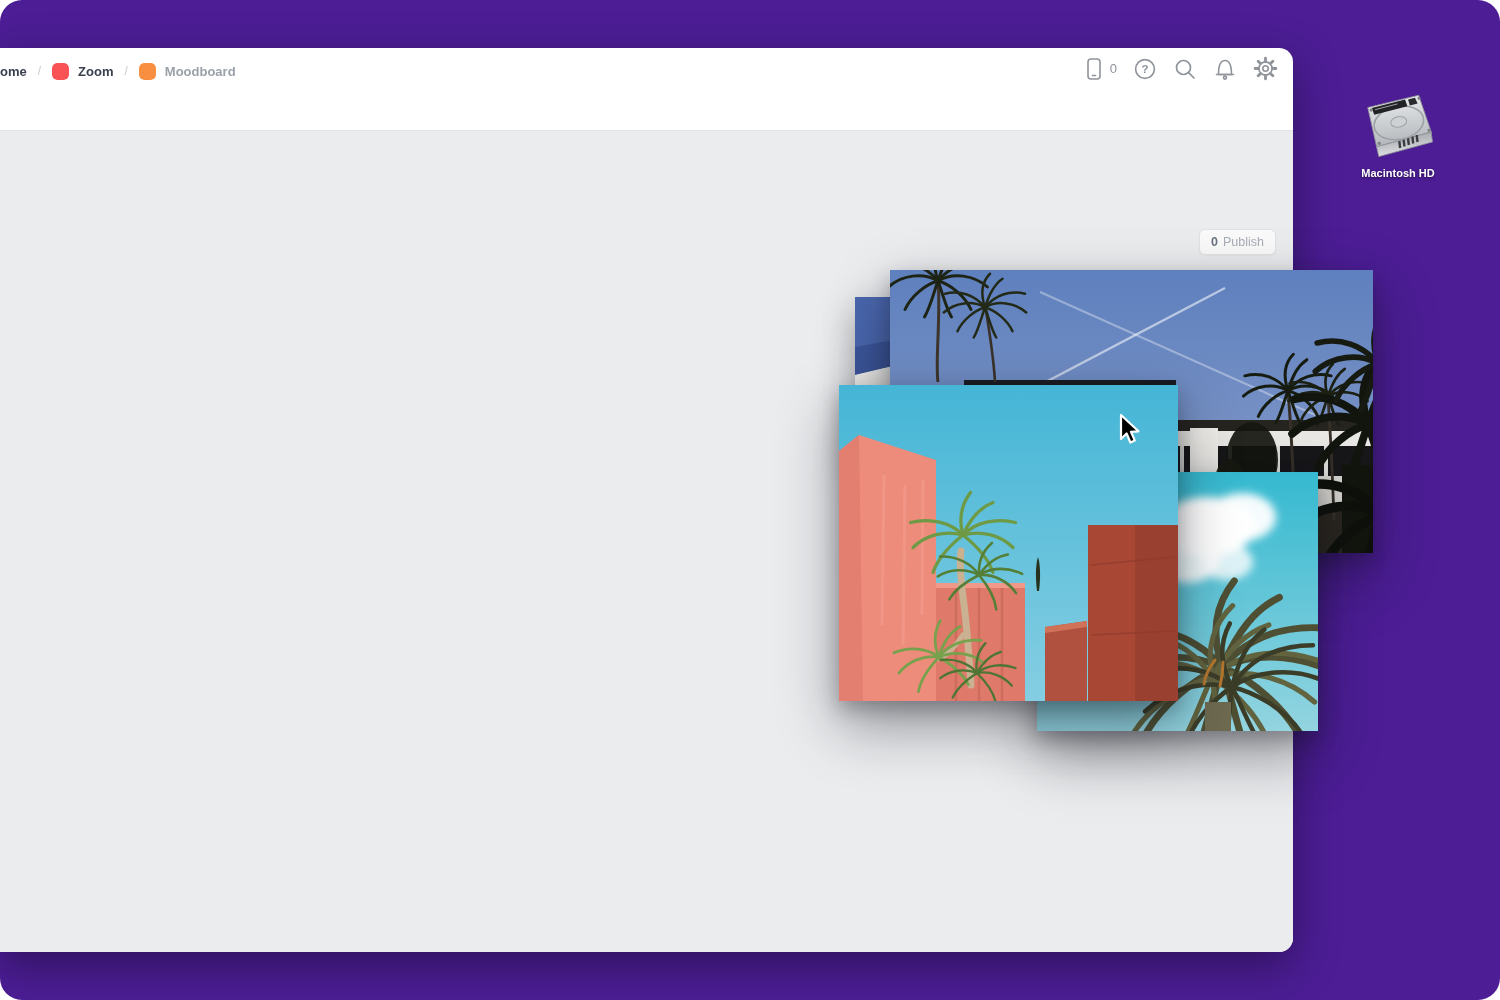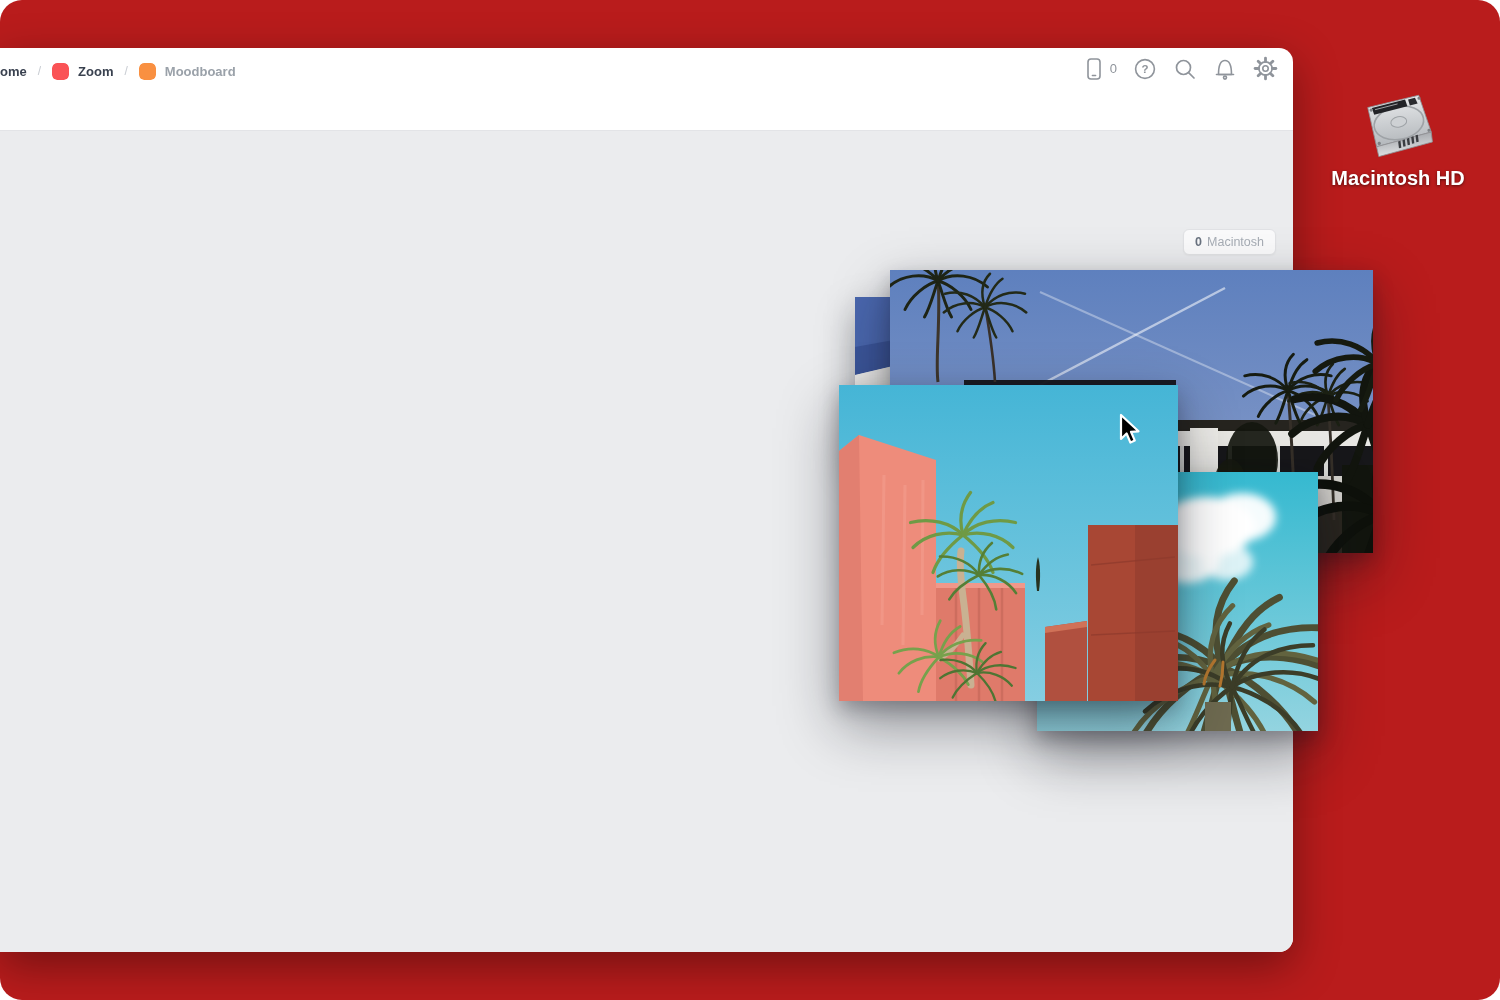--- a/index.html
+++ b/index.html
@@ -1,17 +1,17 @@
 <!DOCTYPE html>
 <html><head>
 <meta charset="utf-8">
 <style>
   html,body{margin:0;padding:0;background:#ffffff;}
   body{font-family:"Liberation Sans",sans-serif;-webkit-font-smoothing:antialiased;}
-  .screen{position:relative;width:1500px;height:1000px;background:#b91c1c;border-radius:22px;overflow:hidden;}
+  .screen{position:relative;width:1500px;height:1000px;background:#4c1d95;border-radius:22px;overflow:hidden;}
 
   
   .window{position:absolute;left:0;top:48px;width:1293px;height:904px;background:#ffffff;
           border-radius:0 14px 14px 0;box-shadow:0 14px 45px rgba(0,0,0,.38);z-index:1;}
   .canvas{position:absolute;left:0;right:0;top:82px;bottom:0;background:#EBECEE;
           border-radius:0 0 14px 0;border-top:1px solid #E3E4E7;}
 
   
   .crumbs{position:absolute;left:0;top:10px;height:26px;display:flex;align-items:center;font-size:13px;color:#39414F;}
   .crumbs .sep{color:#C7CBD1;margin:0 11px;font-size:12px;}
@@ -44,21 +44,21 @@
   #photo-pool{left:855px;top:297px;z-index:4;box-shadow:0 16px 35px rgba(14,16,26,.35);}
   #photo-palms{left:890px;top:270px;z-index:5;}
   #photo-teal{left:1037px;top:472px;z-index:6;}
   #photo-coral{left:839px;top:385px;z-index:7;}
 
   
   .cursor{position:absolute;left:1117px;top:413px;z-index:30;pointer-events:none;}
 
   
   .drive{position:absolute;left:1322px;top:84px;width:152px;text-align:center;z-index:2;cursor:pointer;}
-  .drive-label{margin-top:3px;font-size:20px;font-weight:700;color:#ffffff;text-shadow:0 1px 3px rgba(0,0,0,.55);}
+  .drive-label{margin-top:3px;font-size:11px;font-weight:700;color:#ffffff;text-shadow:0 1px 3px rgba(0,0,0,.55);}
 </style>
 </head>
 <body>
 
 <div class="screen">
 
   <div class="window">
 
     <div class="crumbs">
       <a class="crumb-link">
@@ -147,21 +147,21 @@
         </svg>
       </div>
       <div class="menu-item">
         <span>Zoom out</span>
       </div>
     </div>
 
     <div class="canvas">
       <div class="unsorted-badge">
         <span class="cnt">0</span>
-        <span class="lbl">Macintosh</span>
+        <span class="lbl">Publish</span>
       </div>
     </div>
   </div>
 
   <div class="photo" id="photo-pool">
     <svg width="110" height="160" viewBox="0 0 110 160">
       <rect width="110" height="160" fill="#D9DADC"></rect>
       <polygon points="0,0 110,0 110,52 0,78" fill="#4A67AE"></polygon>
       <polygon points="0,50 110,30 110,52 0,78" fill="#3C569B"></polygon>
       <polygon points="0,78 110,52 110,74 0,104" fill="#F2F1EE"></polygon>

